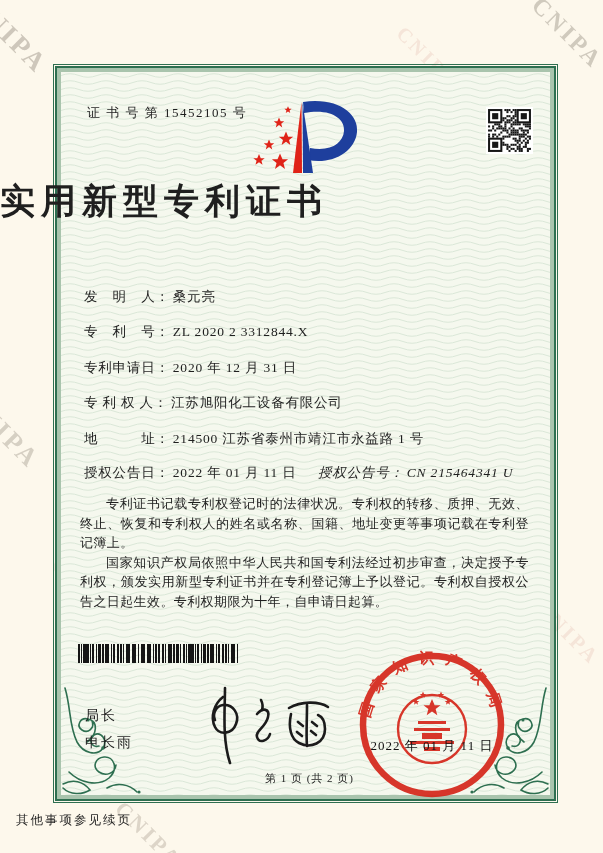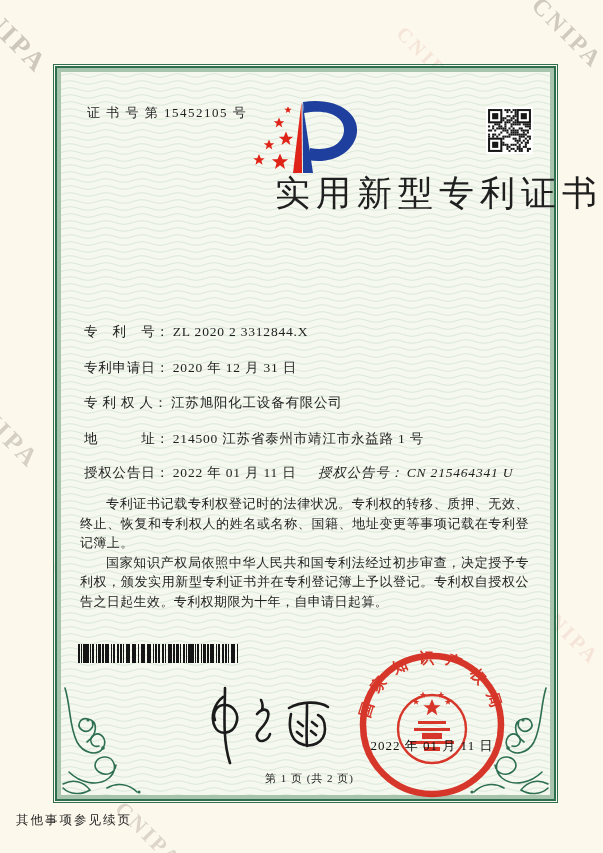--- a/index.html
+++ b/index.html
@@ -11,22 +11,22 @@
   
   .frame{position:absolute;left:53px;top:64px;width:505px;height:739px;box-sizing:border-box;
          border:1px solid #2e6f50;padding:1px;z-index:1;}
   .frame-b{width:100%;height:100%;box-sizing:border-box;border:2px solid #2e6f50;}
   .frame-c{width:100%;height:100%;box-sizing:border-box;border:4px solid #a9c4ad;}
   .frame-d{width:100%;height:100%;box-sizing:border-box;border:1px solid #2e6f50;background:#f7f8ef;}
   .waves{position:absolute;left:61px;top:72px;z-index:2;pointer-events:none;}
   .cert-no{position:absolute;left:78px;top:104px;font-size:13px;letter-spacing:1.5px;z-index:4;margin-left:9px;}
   .logo{position:absolute;left:242px;top:97px;z-index:4;}
   .qr{position:absolute;left:486px;top:107px;width:47px;height:47px;background:#fff;z-index:4;}
-  .title{position:absolute;left:0;right:0;top:170px;text-align:right;font-size:35px;
-         font-weight:400;letter-spacing:6px;z-index:4;}
+  .title{position:absolute;left:0;right:0;top:178px;text-align:left;font-size:35px;
+         font-weight:700;letter-spacing:6px;z-index:4;}
   .row{position:absolute;left:84px;font-size:13.5px;letter-spacing:0.8px;z-index:4;white-space:nowrap;}
   .row .val{margin-left:3px;}
   .grant2{position:absolute;left:234px;top:0;white-space:nowrap;font-style:italic;}
   .body-text{position:absolute;left:80px;top:494px;width:449px;font-size:13px;line-height:19.5px;
              text-align:justify;z-index:4;letter-spacing:0.4px;}
   .body-text p{margin:0;text-indent:2em;}
   .barcode{position:absolute;left:78px;top:644px;width:160px;height:19px;z-index:4;
            background-image:
              repeating-linear-gradient(90deg,#151515 0 1px,rgba(0,0,0,0) 1px 3px),
              repeating-linear-gradient(90deg,#151515 0 2px,rgba(0,0,0,0) 2px 7px),
@@ -253,20 +253,23 @@
           <rect x="29" y="1" width="12" height="12" fill="none" stroke="#161616" stroke-width="2"></rect>
           <rect x="32" y="4" width="6" height="6"></rect>
           <rect x="1" y="29" width="12" height="12" fill="none" stroke="#161616" stroke-width="2"></rect>
           <rect x="4" y="32" width="6" height="6"></rect>
         </g>
       </svg>
   </div>
 
   <div class="title">实用新型专利证书</div>
 
+  <div class="row" style="top:288px">
+    <span class="lbl">发　明　人：</span><span class="val">桑元亮</span>
+  </div>
   <div class="row" style="top:323px">
     <span class="lbl">专　利　号：</span><span class="val">ZL 2020 2 3312844.X</span>
   </div>
   <div class="row" style="top:359px">
     <span class="lbl">专利申请日：</span><span class="val">2020 年 12 月 31 日</span>
   </div>
   <div class="row" style="top:394px">
     <span class="lbl">专 利 权 人：</span><span class="val">江苏旭阳化工设备有限公司</span>
   </div>
   <div class="row" style="top:430px">
@@ -279,20 +282,24 @@
     </span>
   </div>
 
   <div class="body-text">
     <p>专利证书记载专利权登记时的法律状况。专利权的转移、质押、无效、终止、恢复和专利权人的姓名或名称、国籍、地址变更等事项记载在专利登记簿上。</p>
     <p>国家知识产权局依照中华人民共和国专利法经过初步审查，决定授予专利权，颁发实用新型专利证书并在专利登记簿上予以登记。专利权自授权公告之日起生效。专利权期限为十年，自申请日起算。</p>
   </div>
 
   <div class="barcode"></div>
 
+  <div class="signer">
+    <div>局长</div>
+    <div>申长雨</div>
+  </div>
 
   <svg class="signature" width="160" height="85" viewBox="0 0 160 85">
     <g fill="none" stroke="#1b1b1b" stroke-width="2.6" stroke-linecap="round">
       <path d="M38,14 C29,21 25,34 30,44 C34,52 47,52 51,41 C55,31 48,21 38,22 C31,23 27,31 30,37"></path>
       <path d="M40,5 C40,26 37,56 45,80"></path>
       <path d="M76,17 C78,21 78,24 77,27"></path>
       <path d="M72,31 C78,24 85,26 83,34 C81,44 70,48 72,54 C74,61 83,58 85,51"></path>
       <path d="M104,25 C116,18 134,18 143,24"></path>
       <path d="M122,22 C122,38 121,52 122,63"></path>
       <path d="M106,31 C103,45 106,56 114,60 C126,66 140,60 140,46 C140,38 138,34 133,32"></path>

